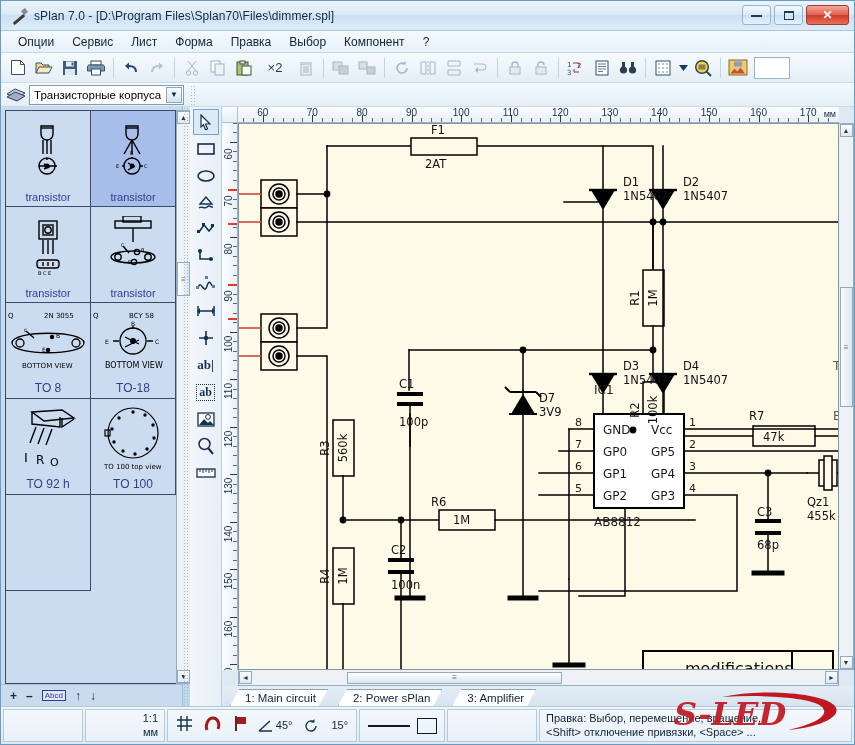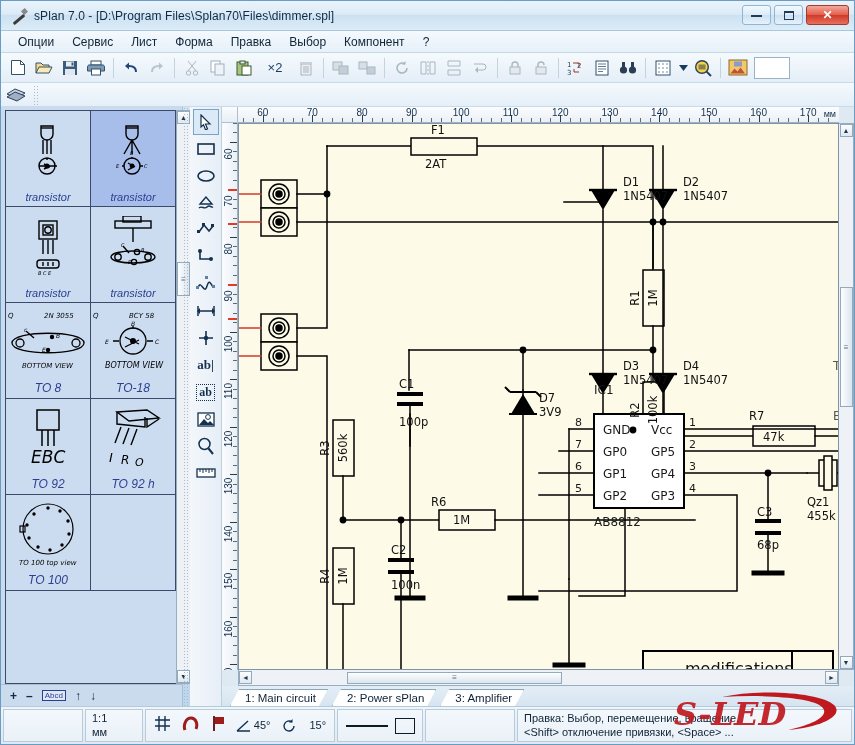--- a/index.html
+++ b/index.html
@@ -94,21 +94,21 @@
   .gripper { width:7px; height:20px; margin-left:6px;
     background-image:radial-gradient(#a9bccb 35%, transparent 36%);
     background-size:3px 3px; }
 
   
   .bodyrow { flex:1; display:flex; min-height:0; }
 
   
   .sidebar { width:182px; flex:none; display:flex; flex-direction:column;
              background:#c9dbec; border-right:1px solid #a7bfd2; }
-  .libgrid-wrap { flex:1; display:flex; min-height:0; padding:3px 0 0 4px;font-style:italic; }
+  .libgrid-wrap { flex:1; display:flex; min-height:0; padding:3px 0 0 4px; }
   .libgrid {
     flex:1; display:grid; grid-template-columns:1fr 1fr;
     background:#ccdcf0; border:1px solid #3b4a6b; border-right:none;
     align-content:start;
   }
   .cell {
     height:96px; border-right:1px solid #3b4a6b; border-bottom:1px solid #3b4a6b;
     display:flex; flex-direction:column; align-items:center; justify-content:flex-end;
     padding-bottom:3px; background:#ccdcf0; position:relative;
   }
@@ -174,38 +174,38 @@
              border-left:none; display:flex; flex-direction:column; align-items:center; }
   .hscrollrow { height:16px; flex:none; display:flex; }
   .hscroll { flex:1; background:#eef2f7; border:1px solid #97aec2; border-top:none;
              display:flex; align-items:center; }
   .hsthumb { height:12px; background:linear-gradient(180deg,#fdfefe,#dbe5ee);
              border:1px solid #93a9bc; display:flex; align-items:center;
              justify-content:center; font-size:8px; color:#5a7083; }
 
   
   .tabsrow { height:20px; flex:none; display:flex; align-items:flex-end;
-             padding-left:8px; gap:12px; background:linear-gradient(180deg,#e3edf6,#d7e5f1); }
+             padding-left:8px; gap:18px; background:linear-gradient(180deg,#e3edf6,#d7e5f1); }
   .tab { position:relative; height:17px; padding:0 11px 0 14px; font-size:11.5px;
          color:#0e2338; background:#fff; border:1px solid #8aa4b8; border-bottom:none;
          display:flex; align-items:center;
          clip-path:polygon(9px 0, 100% 0, calc(100% - 9px) 100%, 0 100%);
          margin-right:-8px; }
   .tab.active { background:#fff; font-weight:normal; }
 
   
   .statusbar { height:38px; flex:none; display:flex; align-items:stretch;
                background:linear-gradient(180deg,#eef5fb,#dde9f4);
                border-top:1px solid #b4cadb; padding:2px; gap:2px; position:relative; }
   .sbox { border:1px solid #b9cbd9; background:rgba(255,255,255,.35);
           display:flex; flex-direction:column; justify-content:center;
           padding:0 6px; font-size:11px; color:#0f2336; line-height:1.25; }
   .sbox.coord { width:85px; }
   .sbox.blank1 { width:80px; }
-  .sbox.scale { width:58px; align-items:flex-start; }
+  .sbox.scale { width:80px; align-items:flex-end; }
   .sbox.grid { width:140px; }
   .sbox.icons { width:190px; flex-direction:row; align-items:center; gap:11px; }
   .sbox.line { width:86px; flex-direction:row; align-items:center;
                justify-content:center; gap:7px; }
   .sbox.blank2 { width:90px; }
   .sbox.hint { flex:1; }
   .linedash { width:42px; height:0; border-top:2px solid #0d1b26; }
   .linebox { width:20px; height:16px; border:1.5px solid #0d1b26; }
   .logo { position:absolute; right:10px; top:-22px; width:180px; height:58px;
           pointer-events:none; }
@@ -424,20 +424,24 @@
     <div class="tb-box"></div>
   </div>
 
   <div class="libbar">
     <div class="lib-icon">
       <svg width="20" height="15" viewBox="0 0 20 15">
           <path d="M1 7l8-5 10 4-8 5z" fill="#c8d4e2" stroke="#2a3f56"></path>
           <path d="M1 10l8-5 10 4-8 5z" fill="#9fb0c6" stroke="#2a3f56"></path>
         </svg>
     </div>
+    <div class="lib-select">
+      <span>Транзисторные корпуса</span>
+      <span class="arrow">▼</span>
+    </div>
     <div class="gripper"></div>
   </div>
 
   <div class="bodyrow">
 
     <div class="sidebar">
       <div class="libgrid-wrap">
         <div class="libgrid">
 
           <div class="cell">
@@ -551,32 +555,20 @@
                 <circle cx="42" cy="32" r="3" fill="#000"></circle>
                 <text x="40" y="17" font-size="6" font-family="DejaVu Sans">B</text>
                 <text x="14" y="35" font-size="6" font-family="DejaVu Sans">E</text>
                 <text x="64" y="35" font-size="6" font-family="DejaVu Sans">C</text>
                 <text x="14" y="59" font-size="8" font-family="DejaVu Sans">BOTTOM VIEW</text>
               </svg>
             </div>
             <div class="lbl big">TO-18</div>
           </div>
 
-          <div class="cell">
-            <div class="sym">
-              <svg width="60" height="60" viewBox="0 0 60 60">
-                <g stroke="#000" fill="none" stroke-width="1.5">
-                  <path d="M19 2h22v20H19z"></path>
-                  <path d="M24 22v16M30 22v16M36 22v16"></path>
-                </g>
-                <text x="13" y="55" font-size="17" font-family="DejaVu Sans">EBC</text>
-              </svg>
-            </div>
-            <div class="lbl big">TO 92</div>
-          </div>
 
           <div class="cell">
             <div class="sym">
               <svg width="64" height="60" viewBox="0 0 64 60">
                 <g stroke="#000" fill="none" stroke-width="1.4">
                   <path d="M16 4l30-2 12 8-30 3z"></path>
                     <path d="M16 4v12l28 3v-10"></path>
                     <path d="M46 10v9l12-8"></path>
                   <path d="M20 19l-6 16M28 20l-6 16M36 21l-6 16"></path>
                 </g>

